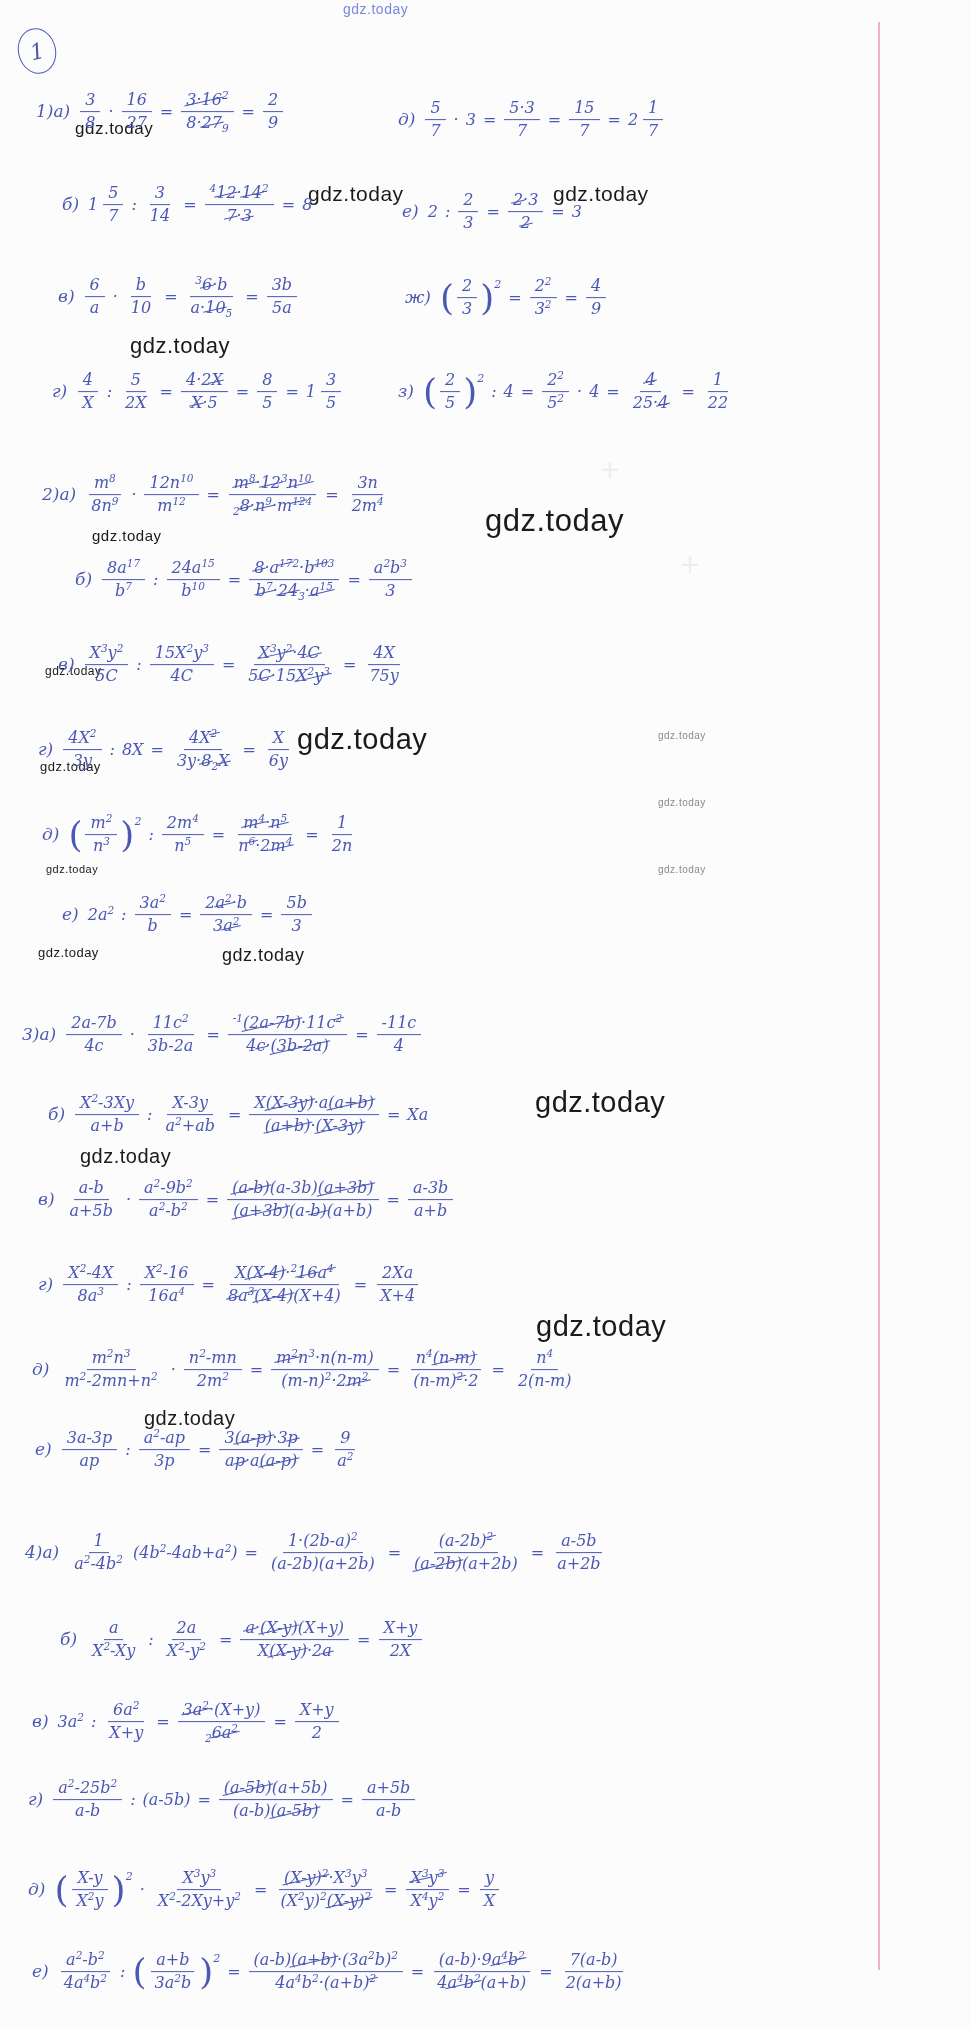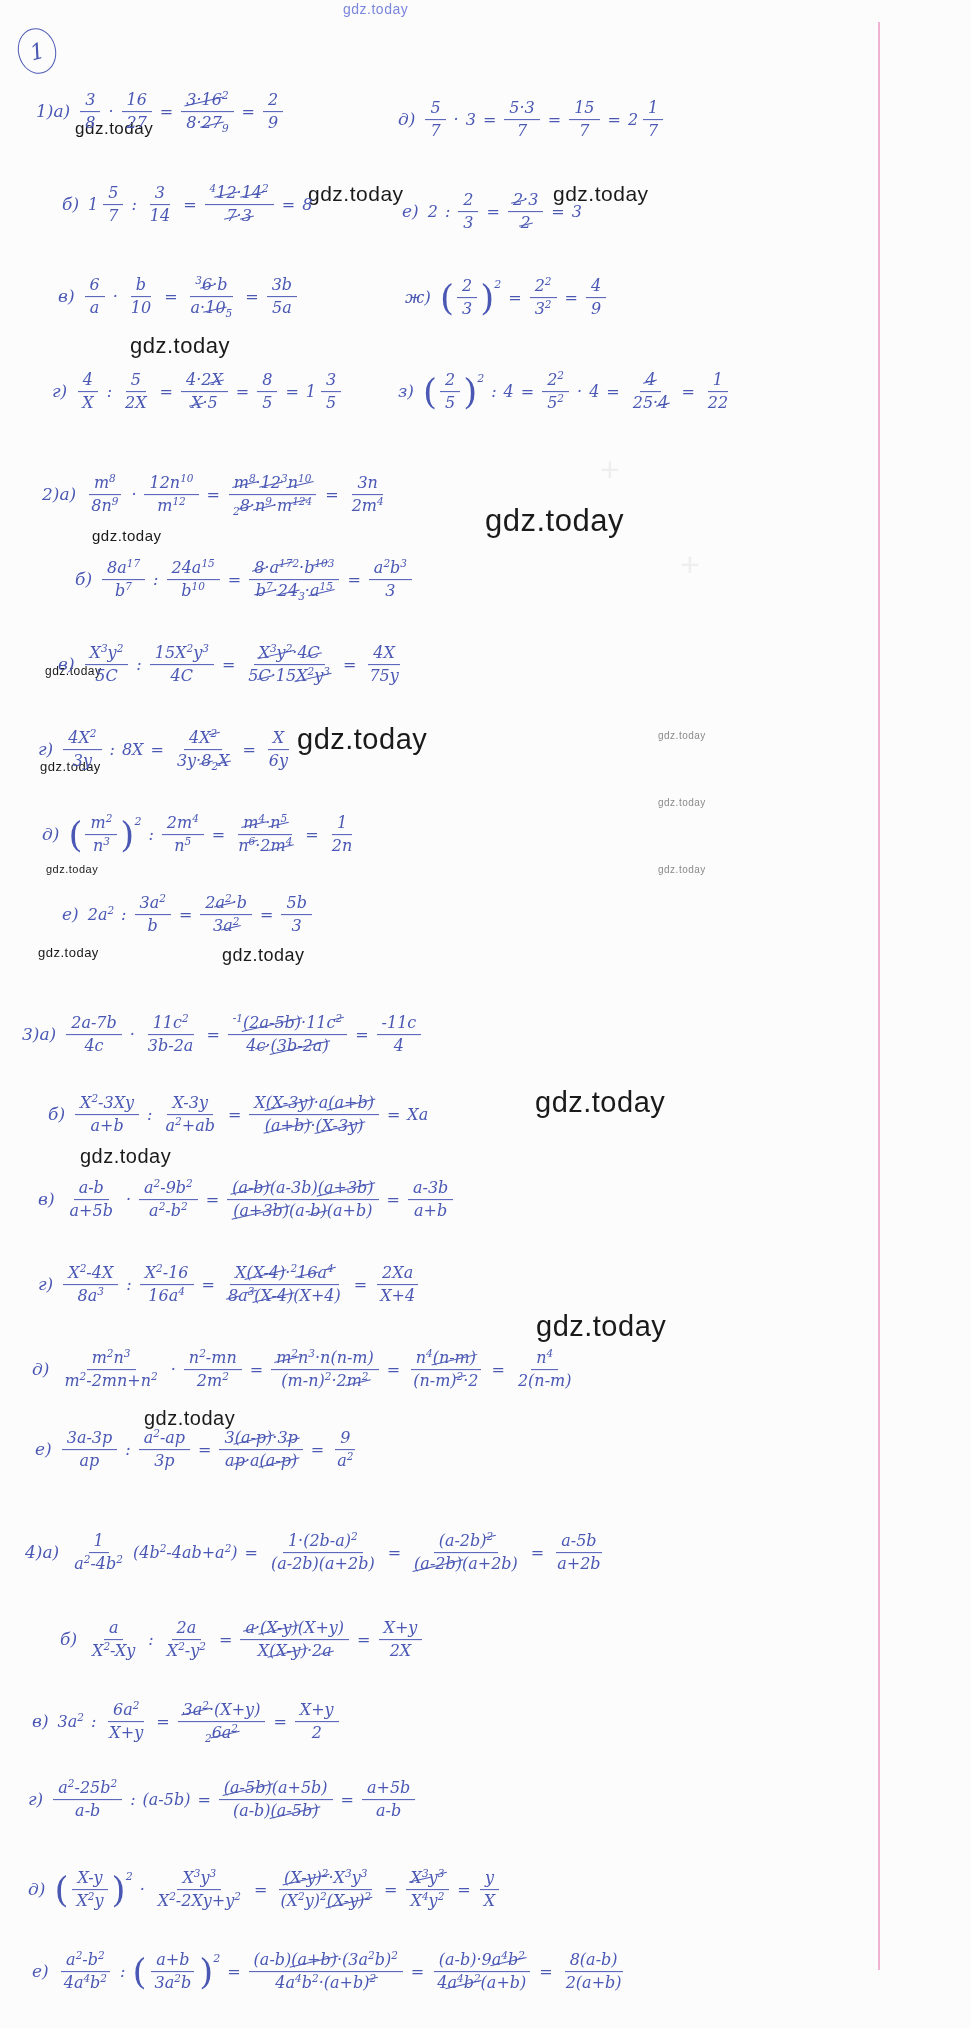--- a/index.html
+++ b/index.html
@@ -388,21 +388,21 @@
           <span class="num">2a-7b</span>
           <span class="den">4c</span>
         </span>
         <span class="op">·</span>
         <span class="frac">
           <span class="num">11c<sup>2</sup></span>
           <span class="den">3b-2a</span>
         </span>
         <span class="op">=</span>
         <span class="frac">
-          <span class="num"><sup>-1</sup><span class="strike">(2a-5b)</span>·11c<sup><span class="strike">2</span></sup></span>
+          <span class="num"><sup>-1</sup><span class="strike">(2a-7b)</span>·11c<sup><span class="strike">2</span></sup></span>
           <span class="den">4<span class="strike">c</span>·<span class="strike">(3b-2a)</span></span>
         </span>
         <span class="op">=</span>
         <span class="frac">
           <span class="num">-11c</span>
           <span class="den">4</span>
         </span>
       </div>
       <div class="math-row" style="left: 48px; top: 1115px;">
         <span class="lbl">б)</span>
@@ -652,20 +652,20 @@
           <span class="num">(a-b)<span class="strike">(a+b)</span>·(3a<sup>2</sup>b)<sup>2</sup></span>
           <span class="den">4a<sup>4</sup>b<sup>2</sup>·(a+b)<sup><span class="strike">2</span></sup></span>
         </span>
         <span class="op">=</span>
         <span class="frac">
           <span class="num">(a-b)·9<span class="strike">a<sup>4</sup>b<sup>2</sup></span></span>
           <span class="den">4<span class="strike">a<sup>4</sup>b<sup>2</sup></span>(a+b)</span>
         </span>
         <span class="op">=</span>
         <span class="frac">
-          <span class="num">8(a-b)</span>
+          <span class="num">7(a-b)</span>
           <span class="den">2(a+b)</span>
         </span>
       </div>
     </div>
   <div class="artifact" style="left:600px;top:450px;">+</div>
   <div class="artifact" style="left:680px;top:545px;">+</div>
 </div>
 
 </body></html>

